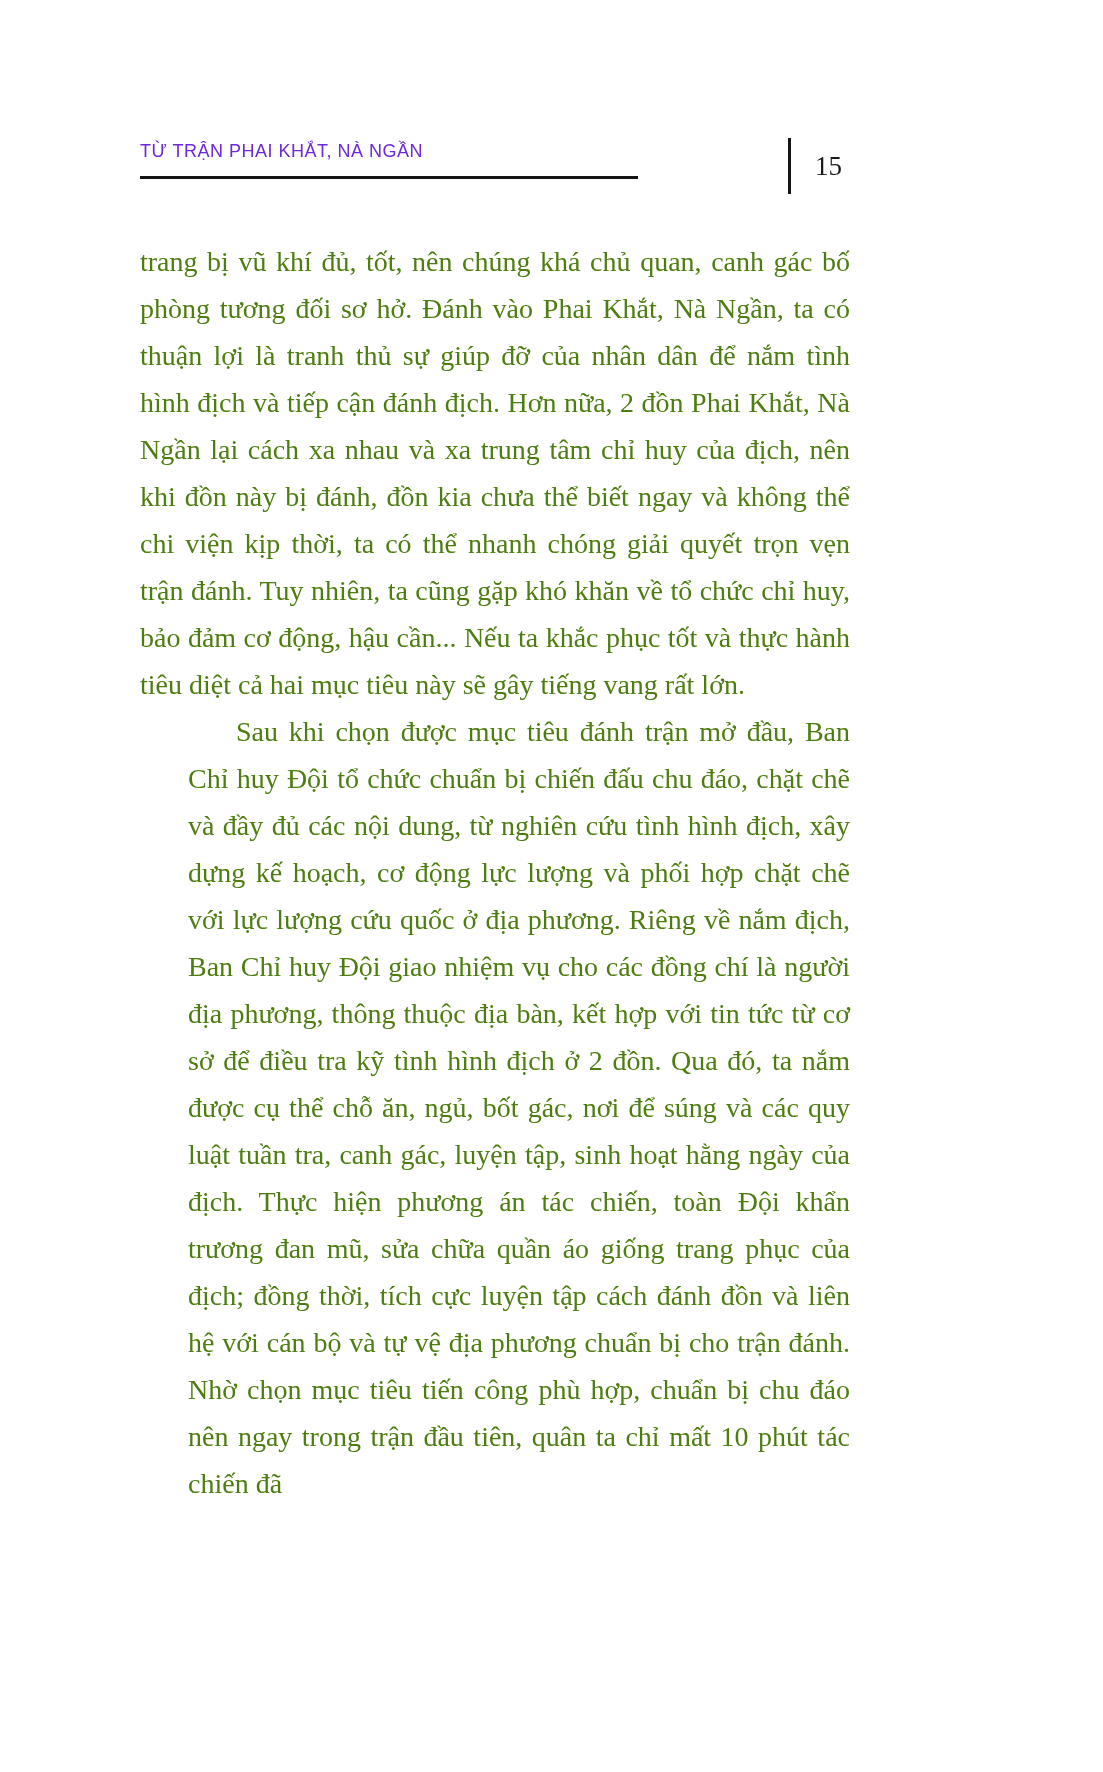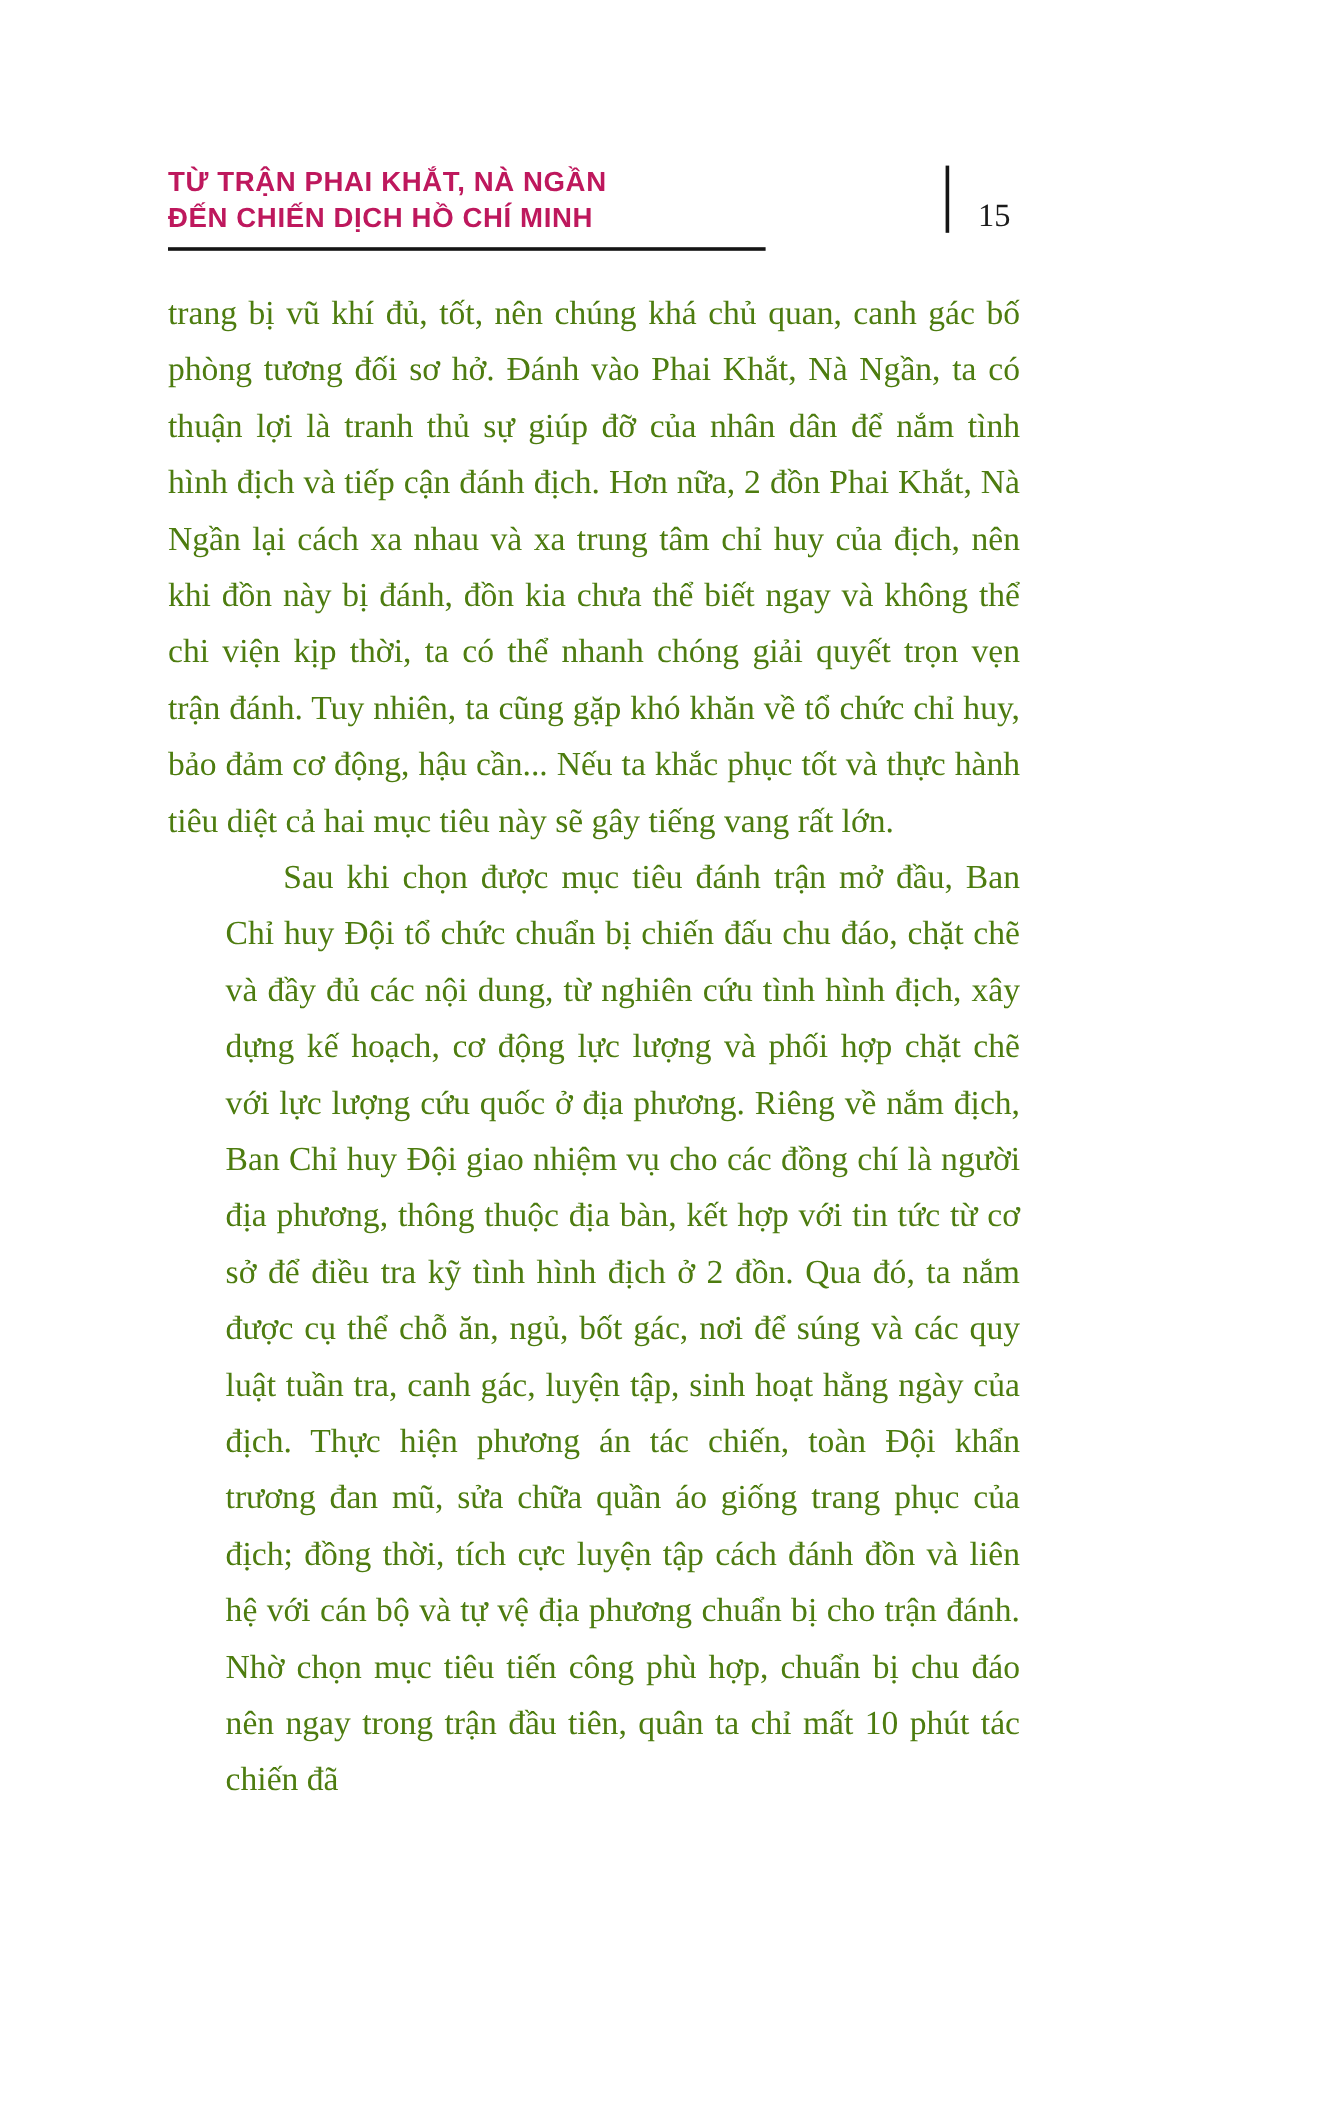--- a/index.html
+++ b/index.html
@@ -18,40 +18,40 @@
   .page-header {
     position: absolute;
     left: 140px;
     top: 136px;
     width: 712px;
     height: 80px;
   }
 
   .running-title {
     font-family: "Liberation Sans", "DejaVu Sans", sans-serif;
-    font-size: 23px;
+    font-size: 18px;
     line-height: 30px;
     letter-spacing: 0.5px;
-    color: #be185d;
-    font-weight: 700;
+    color: #6d28d9;
+    font-weight: 400;
   }
 
   .header-rule {
     width: 498px;
     height: 3px;
     background: #151515;
     margin-top: 10px;
   }
 
   .header-right {
     position: absolute;
     left: 648px;
     top: 2px;
     display: flex;
-    align-items: flex-end;
+    align-items: center;
   }
 
   .pagenum-divider {
     width: 3px;
     height: 56px;
     background: #151515;
   }
 
   .pagenum {
     margin-left: 24px;
@@ -81,21 +81,20 @@
   }
 </style>
 </head>
 <body>
 
 <div class="page">
 
   <header class="page-header">
     <div class="running-title">
       <div>TỪ TRẬN PHAI KHẮT, NÀ NGẦN</div>
-      <div>ĐẾN CHIẾN DỊCH HỒ CHÍ MINH</div>
     </div>
     <div class="header-rule"></div>
 
     <div class="header-right">
       <div class="pagenum-divider"></div>
       <div class="pagenum">15</div>
     </div>
   </header>
 
   <main class="page-body">

